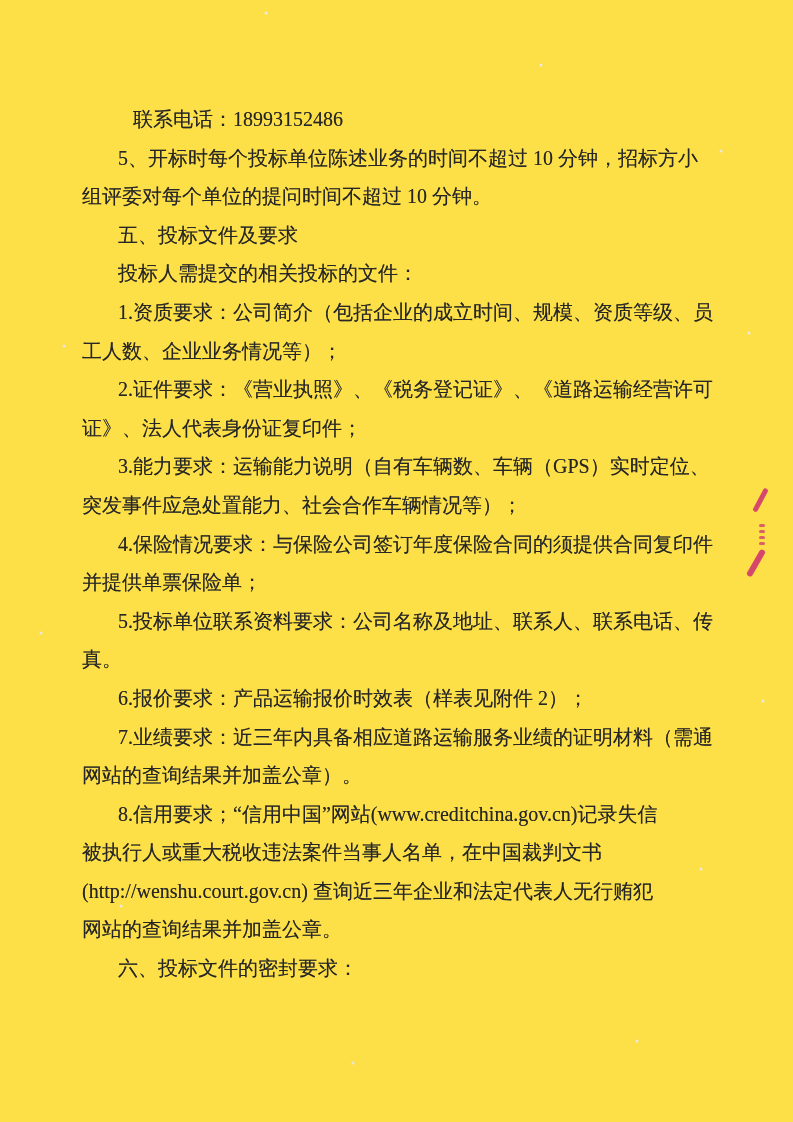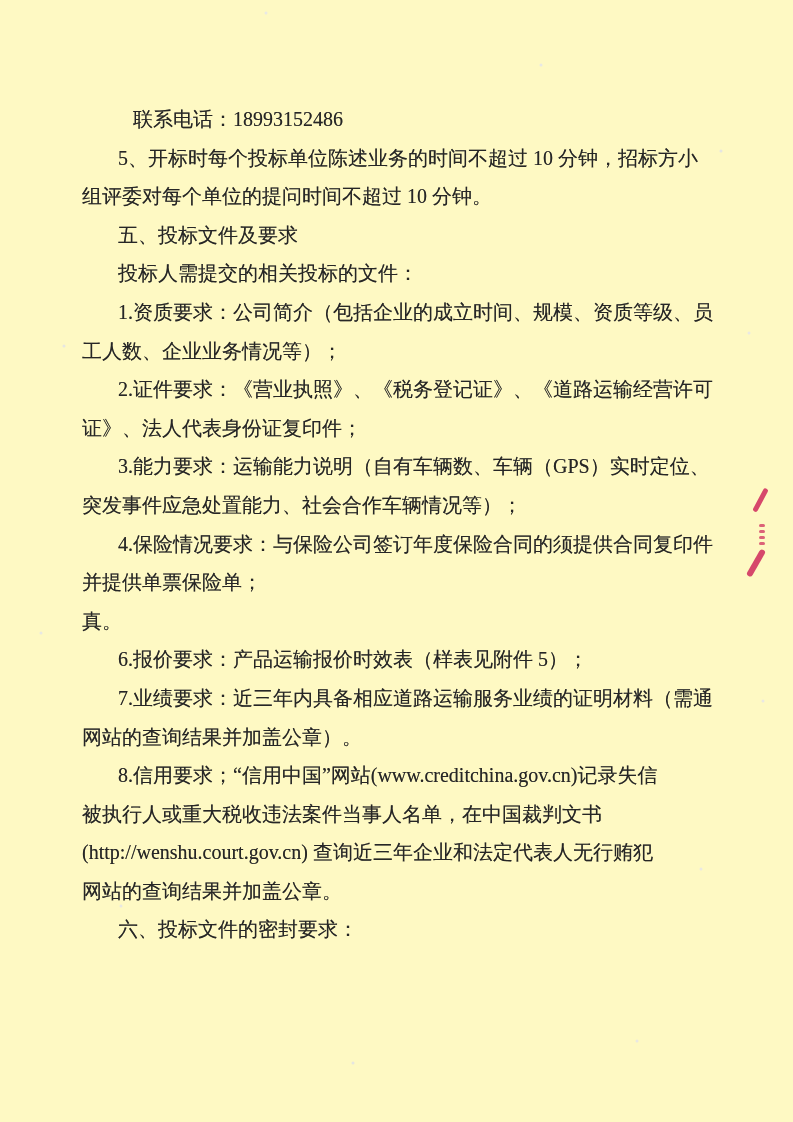--- a/index.html
+++ b/index.html
@@ -91,40 +91,41 @@
     opacity: 0.85;
   }
   .seal-fragment .d1 { top: 44px; }
   .seal-fragment .d2 { top: 50px; }
   .seal-fragment .d3 { top: 56px; }
   .seal-fragment .d4 { top: 62px; }
 </style>
 </head>
 <body>
 
-<div class="page" style="background: #fef9c3;">
+<div class="page" style="background: #fde047;">
   <div class="noise"></div>
 
   <div class="text-block" style="color: rgb(38, 38, 38);">
     <div id="doc-lines">
         <div class="line indent-3">联系电话：18993152486</div>
         <div class="line indent-2">5、开标时每个投标单位陈述业务的时间不超过 10 分钟，招标方小</div>
         <div class="line">组评委对每个单位的提问时间不超过 10 分钟。</div>
         <div class="line indent-2 bold">五、投标文件及要求</div>
         <div class="line indent-2">投标人需提交的相关投标的文件：</div>
         <div class="line indent-2">1.资质要求：公司简介（包括企业的成立时间、规模、资质等级、员</div>
         <div class="line">工人数、企业业务情况等）；</div>
         <div class="line indent-2">2.证件要求：《营业执照》、《税务登记证》、《道路运输经营许可</div>
         <div class="line">证》、法人代表身份证复印件；</div>
         <div class="line indent-2">3.能力要求：运输能力说明（自有车辆数、车辆（GPS）实时定位、</div>
         <div class="line">突发事件应急处置能力、社会合作车辆情况等）；</div>
         <div class="line indent-2">4.保险情况要求：与保险公司签订年度保险合同的须提供合同复印件</div>
         <div class="line">并提供单票保险单；</div>
+        <div class="line indent-2">5.投标单位联系资料要求：公司名称及地址、联系人、联系电话、传</div>
         <div class="line">真。</div>
-        <div class="line indent-2">6.报价要求：产品运输报价时效表（样表见附件 5）；</div>
+        <div class="line indent-2">6.报价要求：产品运输报价时效表（样表见附件 2）；</div>
         <div class="line indent-2">7.业绩要求：近三年内具备相应道路运输服务业绩的证明材料（需通</div>
         <div class="line">网站的查询结果并加盖公章）。</div>
         <div class="line indent-2">8.信用要求；“信用中国”网站(www.creditchina.gov.cn)记录失信</div>
         <div class="line">被执行人或重大税收违法案件当事人名单，在中国裁判文书</div>
         <div class="line">(http://wenshu.court.gov.cn) 查询近三年企业和法定代表人无行贿犯</div>
         <div class="line">网站的查询结果并加盖公章。</div>
         <div class="line indent-2 bold">六、投标文件的密封要求：</div>
       </div>
   </div>
 

